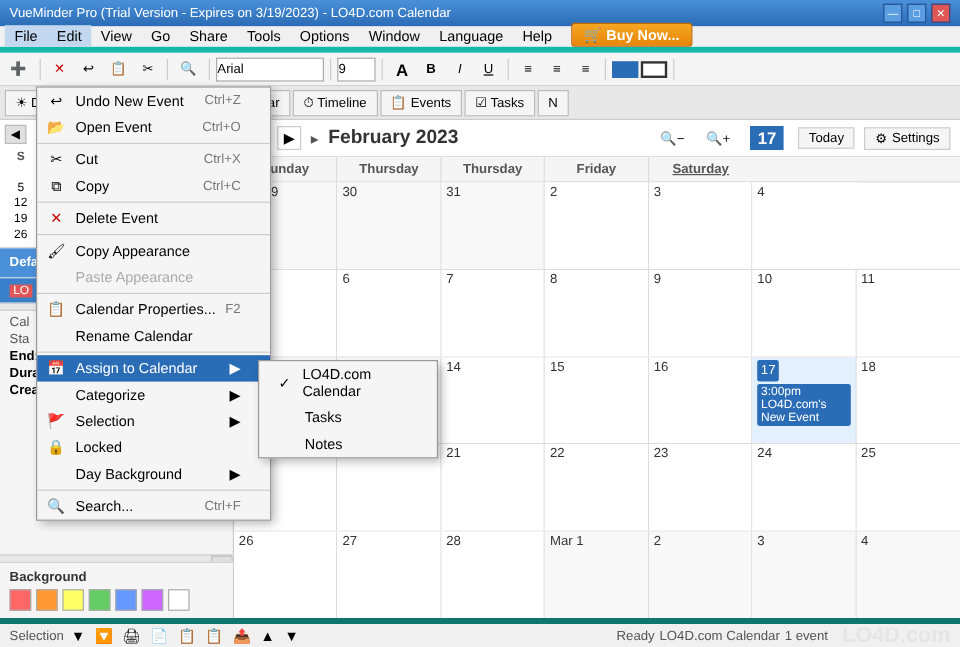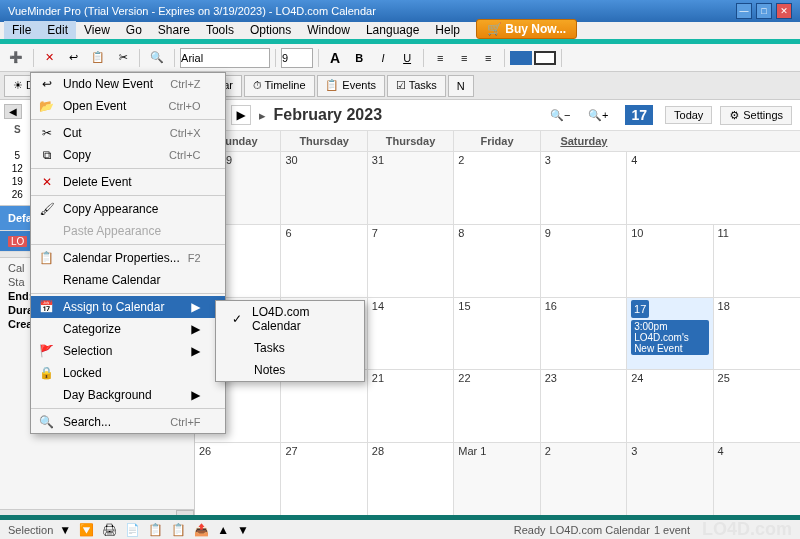--- a/index.html
+++ b/index.html
@@ -487,20 +487,32 @@
           <div style="margin-bottom:2px; display:flex; gap:4px;">
             <span style="font-weight:bold;">Created:</span>
             <span>2/17/2023 2:41 PM</span>
           </div>
         </div>
         <div style="background:#e8e8e8; height:6px; border-top:1px solid #ccc; display:flex; justify-content:flex-end;">
           <button class="scroll-btn" style="height:14px; font-size:8px;">▼</button>
         </div>
       </div>
 
+      <div style="padding:6px 8px; border-top:1px solid #ccc; background:#f5f5f5;">
+        <div style="font-size:11px; color:#333; font-weight:bold; margin-bottom:4px;">Background</div>
+        <div style="display:flex; gap:4px; flex-wrap:wrap;">
+          <div style="width:18px;height:18px;background:#ff6666;border:1px solid #aaa;cursor:pointer;"></div>
+          <div style="width:18px;height:18px;background:#ff9933;border:1px solid #aaa;cursor:pointer;"></div>
+          <div style="width:18px;height:18px;background:#ffff66;border:1px solid #aaa;cursor:pointer;"></div>
+          <div style="width:18px;height:18px;background:#66cc66;border:1px solid #aaa;cursor:pointer;"></div>
+          <div style="width:18px;height:18px;background:#6699ff;border:1px solid #aaa;cursor:pointer;"></div>
+          <div style="width:18px;height:18px;background:#cc66ff;border:1px solid #aaa;cursor:pointer;"></div>
+          <div style="width:18px;height:18px;background:#ffffff;border:1px solid #aaa;cursor:pointer;"></div>
+        </div>
+      </div>
     </div>
 
     <div class="calendar-area">
 
       <div class="cal-header">
         <button class="cal-nav-btn">◀</button>
         <button class="cal-nav-btn">▶</button>
         <span style="font-size:13px;color:#555;">▸</span>
         <span class="cal-title">February 2023</span>
         <button class="toolbar-btn">🔍−</button>

